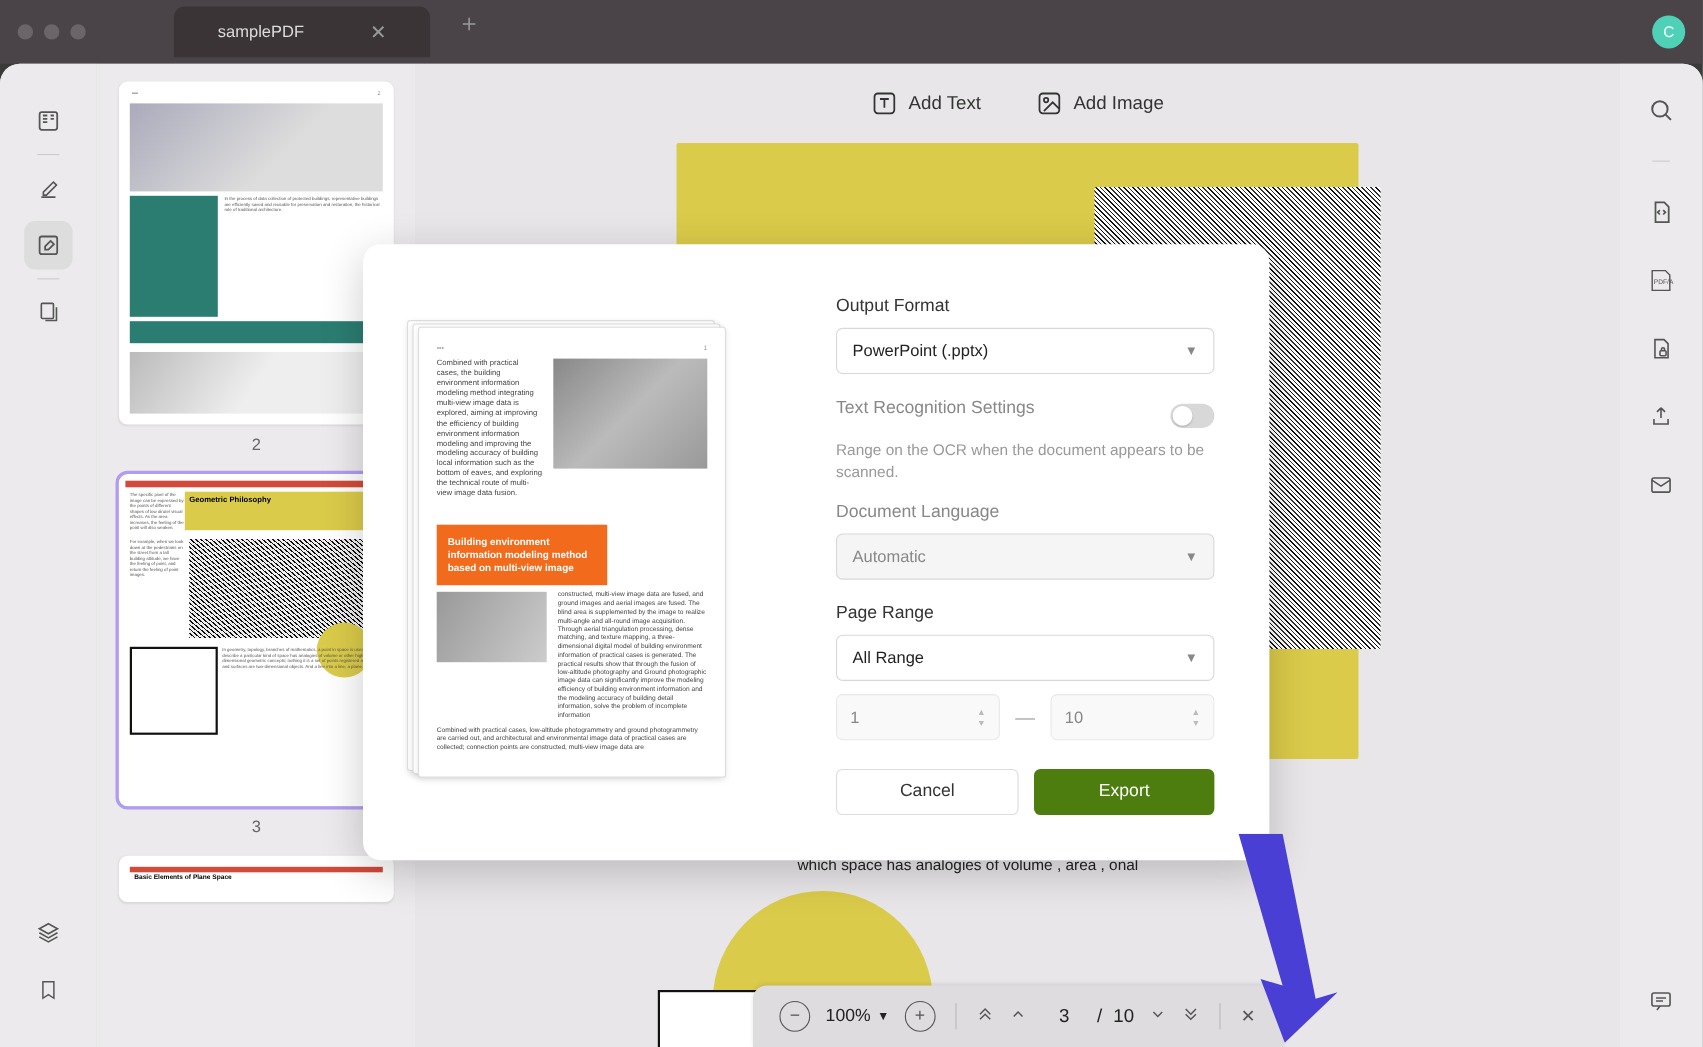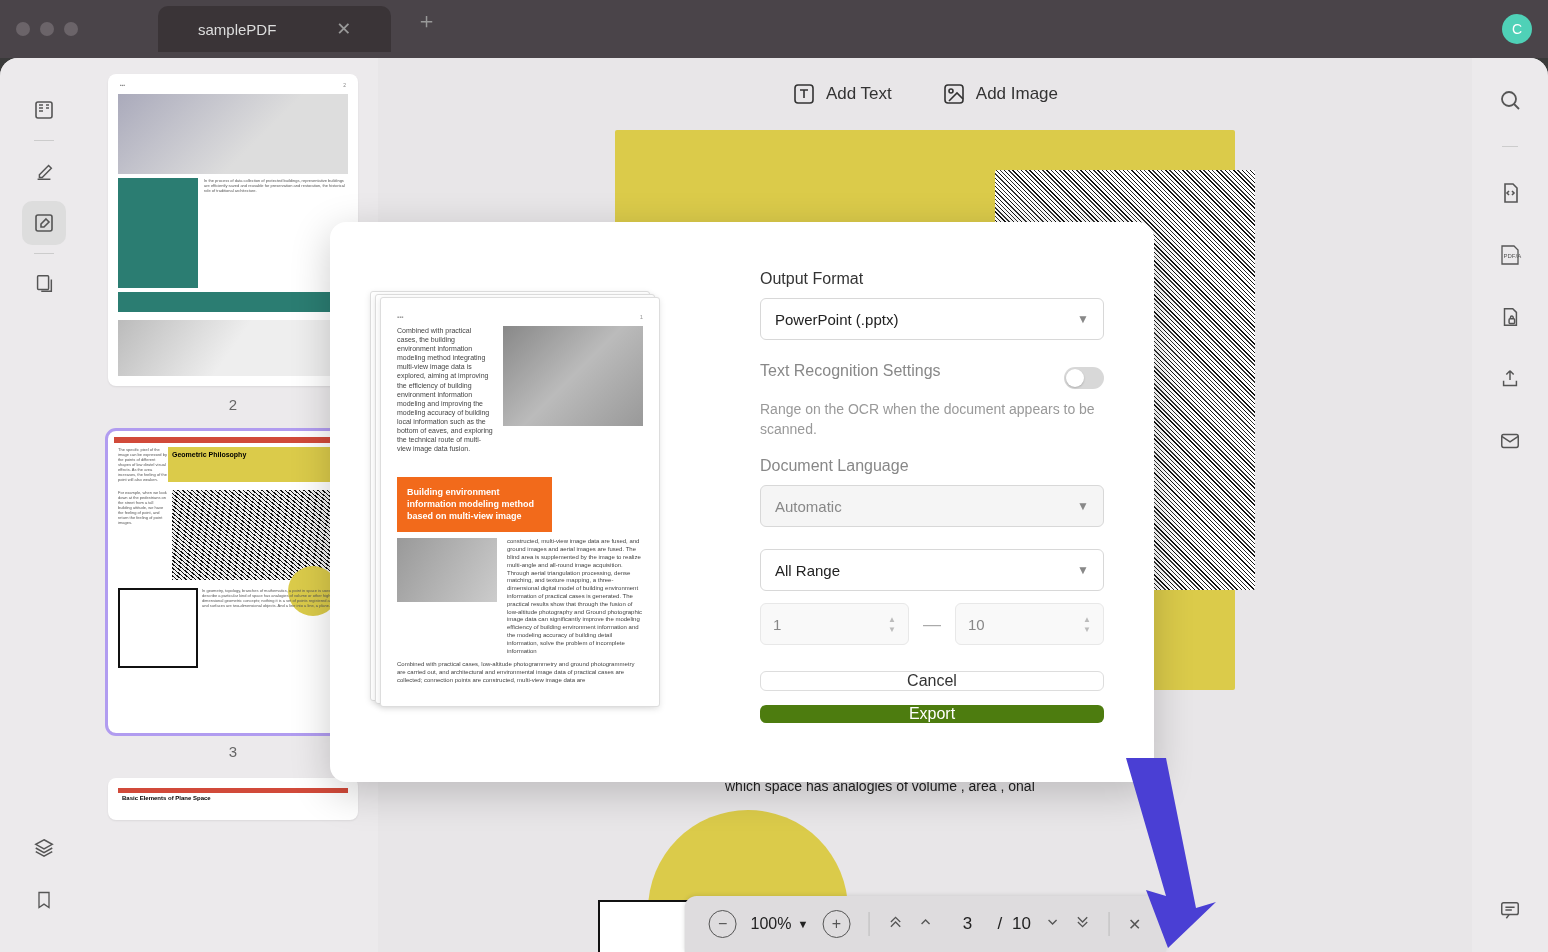--- a/index.html
+++ b/index.html
@@ -86,21 +86,21 @@
 .select.disabled { background: #f5f5f5; color: #888; cursor: not-allowed; }
 .select .chev { color: #888; font-size: 12px; }
 .toggle-row { display: flex; align-items: center; justify-content: space-between; }
 .toggle { width: 40px; height: 22px; background: #d8d8d8; border-radius: 11px; position: relative; cursor: pointer; }
 .toggle::after { content: ""; position: absolute; width: 18px; height: 18px; background: #fff; border-radius: 50%; top: 2px; left: 2px; box-shadow: 0 1px 2px rgba(0,0,0,.2); }
 .help-text { color: #999; font-size: 14px; margin: 6px 0 18px; line-height: 1.4; }
 .range-row { display: flex; align-items: center; gap: 14px; margin-bottom: 26px; }
 .num-input { flex: 1; height: 42px; border: 1px solid #e8e8e8; border-radius: 6px; background: #f9f9f9; display: flex; align-items: center; padding: 0 12px; color: #888; font-size: 15px; }
 .num-input .spin { margin-left: auto; display: flex; flex-direction: column; color: #bbb; font-size: 8px; gap: 1px; }
 .dash { color: #aaa; font-size: 18px; }
-.btn-row { display: flex; gap: 14px; flex-direction: column; }
+.btn-row { display: flex; gap: 14px; }
 .btn { flex: 1; height: 42px; border-radius: 6px; font-size: 16px; display: flex; align-items: center; justify-content: center; cursor: pointer; }
 .btn-cancel { background: #fff; border: 1px solid #ddd; color: #333; }
 .btn-export { background: #4d7c0f; color: #fff; }
 
 
 .arrow-pointer { position: absolute; top: 700px; left: 1106px; z-index: 60; pointer-events: none; }
 
 
 .thumb-p2 .hdr { display: flex; justify-content: space-between; font-size: 5px; color: #888; padding: 2px 6px; }
 .thumb-p2 .top { display: flex; gap: 6px; padding: 4px; }
@@ -382,20 +382,21 @@
         <div class="toggle"></div>
       </div>
       <div class="help-text">Range on the OCR when the document appears to be scanned.</div>
 
       <div class="form-label muted">Document Language</div>
       <div class="select disabled">
         <span>Automatic</span>
         <span class="chev">▼</span>
       </div>
 
+      <div class="form-label">Page Range</div>
       <div class="select" style="margin-bottom:12px;">
         <span>All Range</span>
         <span class="chev">▼</span>
       </div>
       <div class="range-row">
         <div class="num-input">
           <span>1</span>
           <div class="spin">
               <span>▲</span>
               <span>▼</span>

